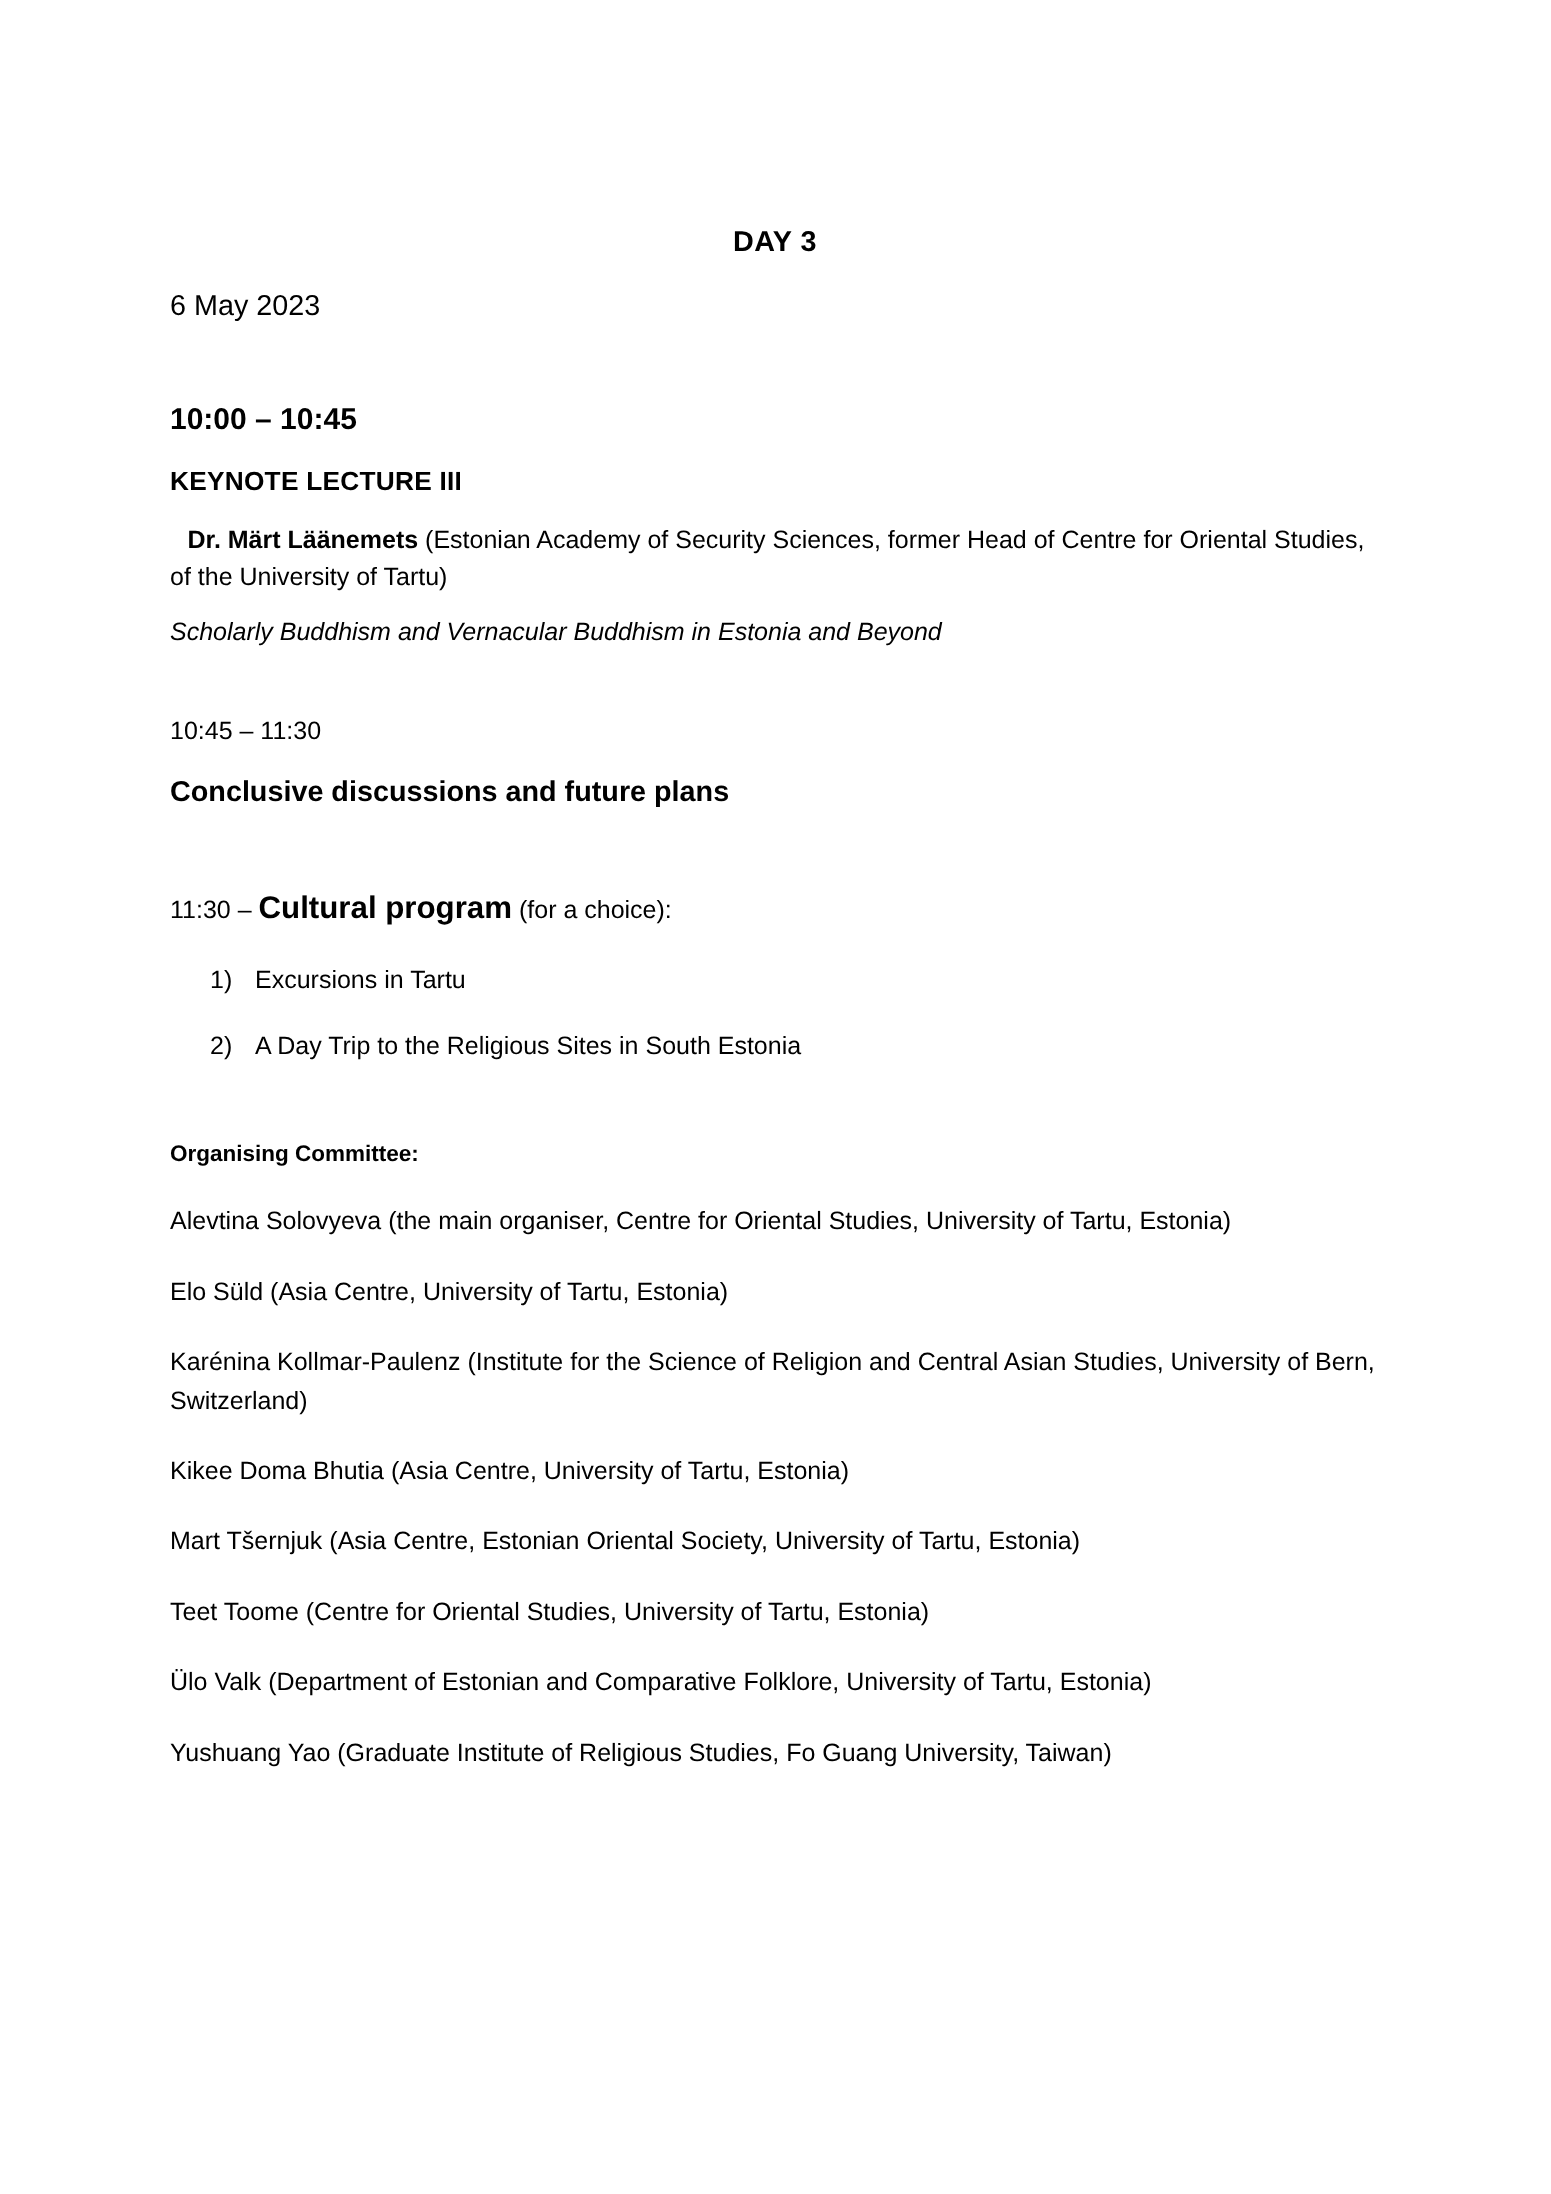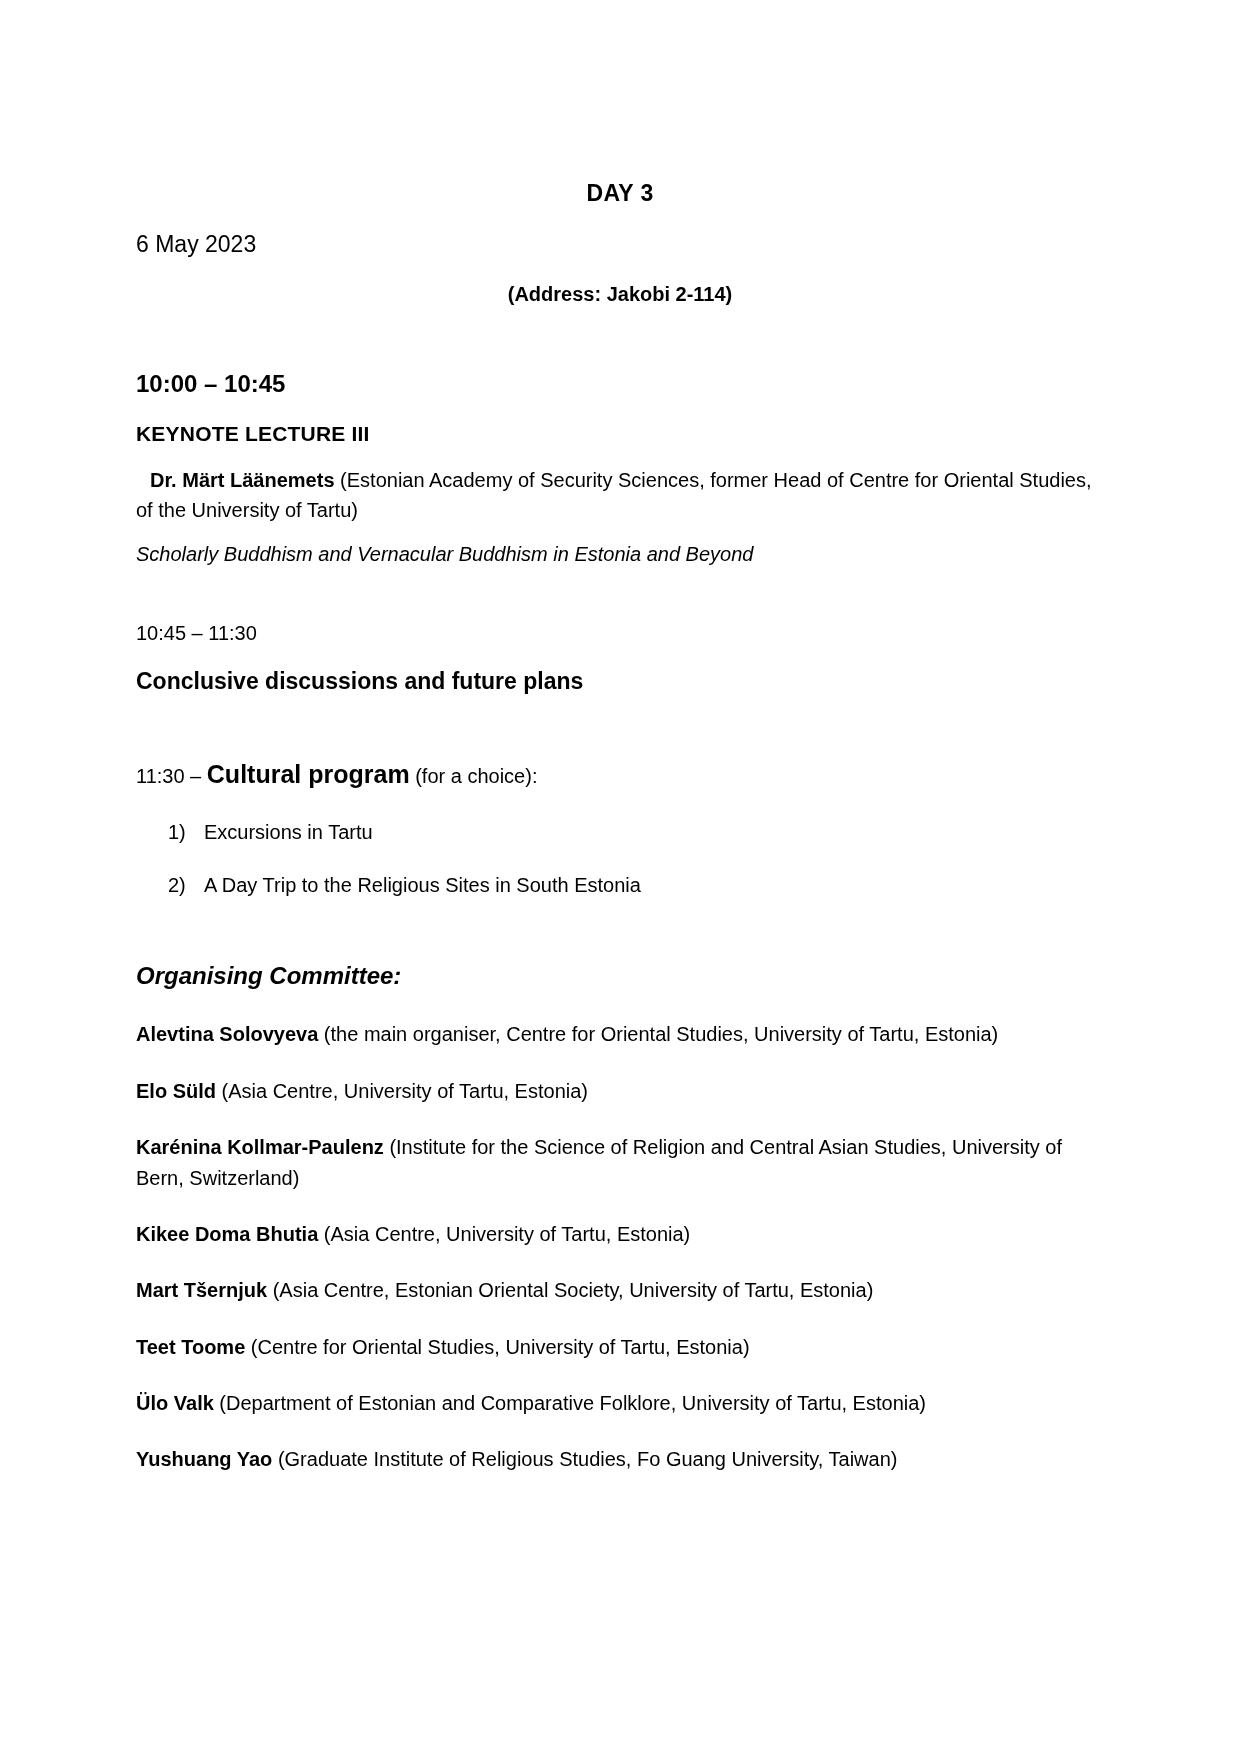--- a/index.html
+++ b/index.html
@@ -117,42 +117,40 @@
     margin-top: 23px;
   }
   ol.choices li .num {
     position: absolute;
     left: 32px;
     top: 0;
   }
 
   
   .committee-head {
-    font-size: 24px;
+    font-size: 18px;
     font-weight: bold;
     line-height: 1.48;
-    font-style: italic;
   }
   .member {
     font-size: 20px;
     font-weight: normal;
     line-height: 1.52;
     margin-top: 26px;
   }
-  .member .nm { font-weight: bold; }
+  .member .nm { font-weight: normal; }
 </style>
 </head>
 <body>
 
 <div class="page">
   <div class="content">
 
     <div class="day-title">DAY 3</div>
     <div class="day-date">6 May 2023</div>
-    <div class="day-address">(Address: Jakobi 2-114)</div>
 
     <div class="sp-1"></div>
 
     <div>
       <div class="time-bold">10:00 – 10:45</div>
       <div class="sp-2"></div>
       <div class="section-caps">KEYNOTE LECTURE III</div>
       <div class="sp-2"></div>
       <div class="speaker-line"><span class="nm">Dr. Märt Läänemets</span><span> (Estonian Academy of Security Sciences, former Head of Centre for Oriental Studies, of the University of Tartu)</span></div>
       <div class="sp-3"></div>

